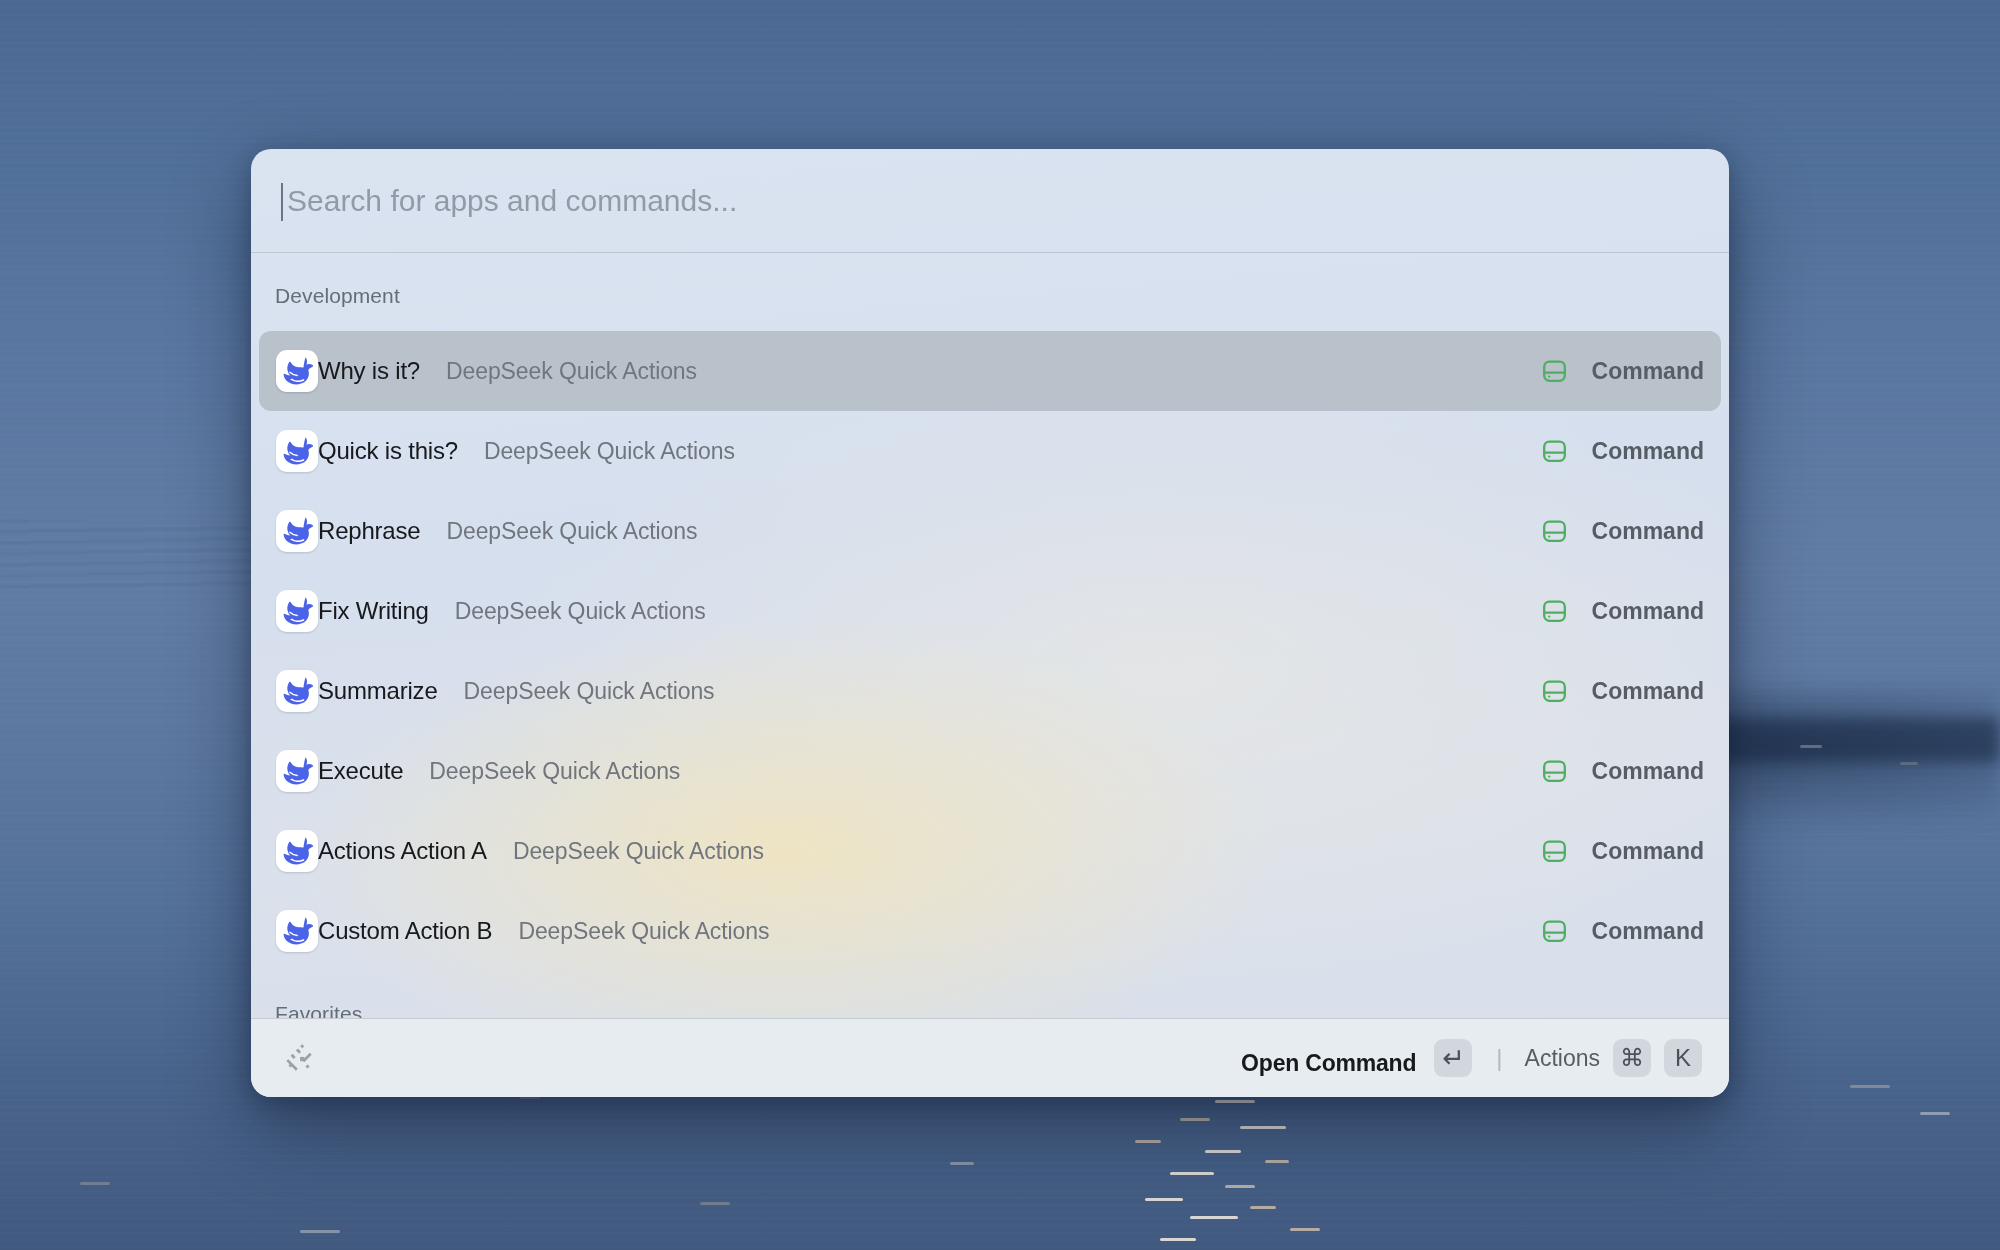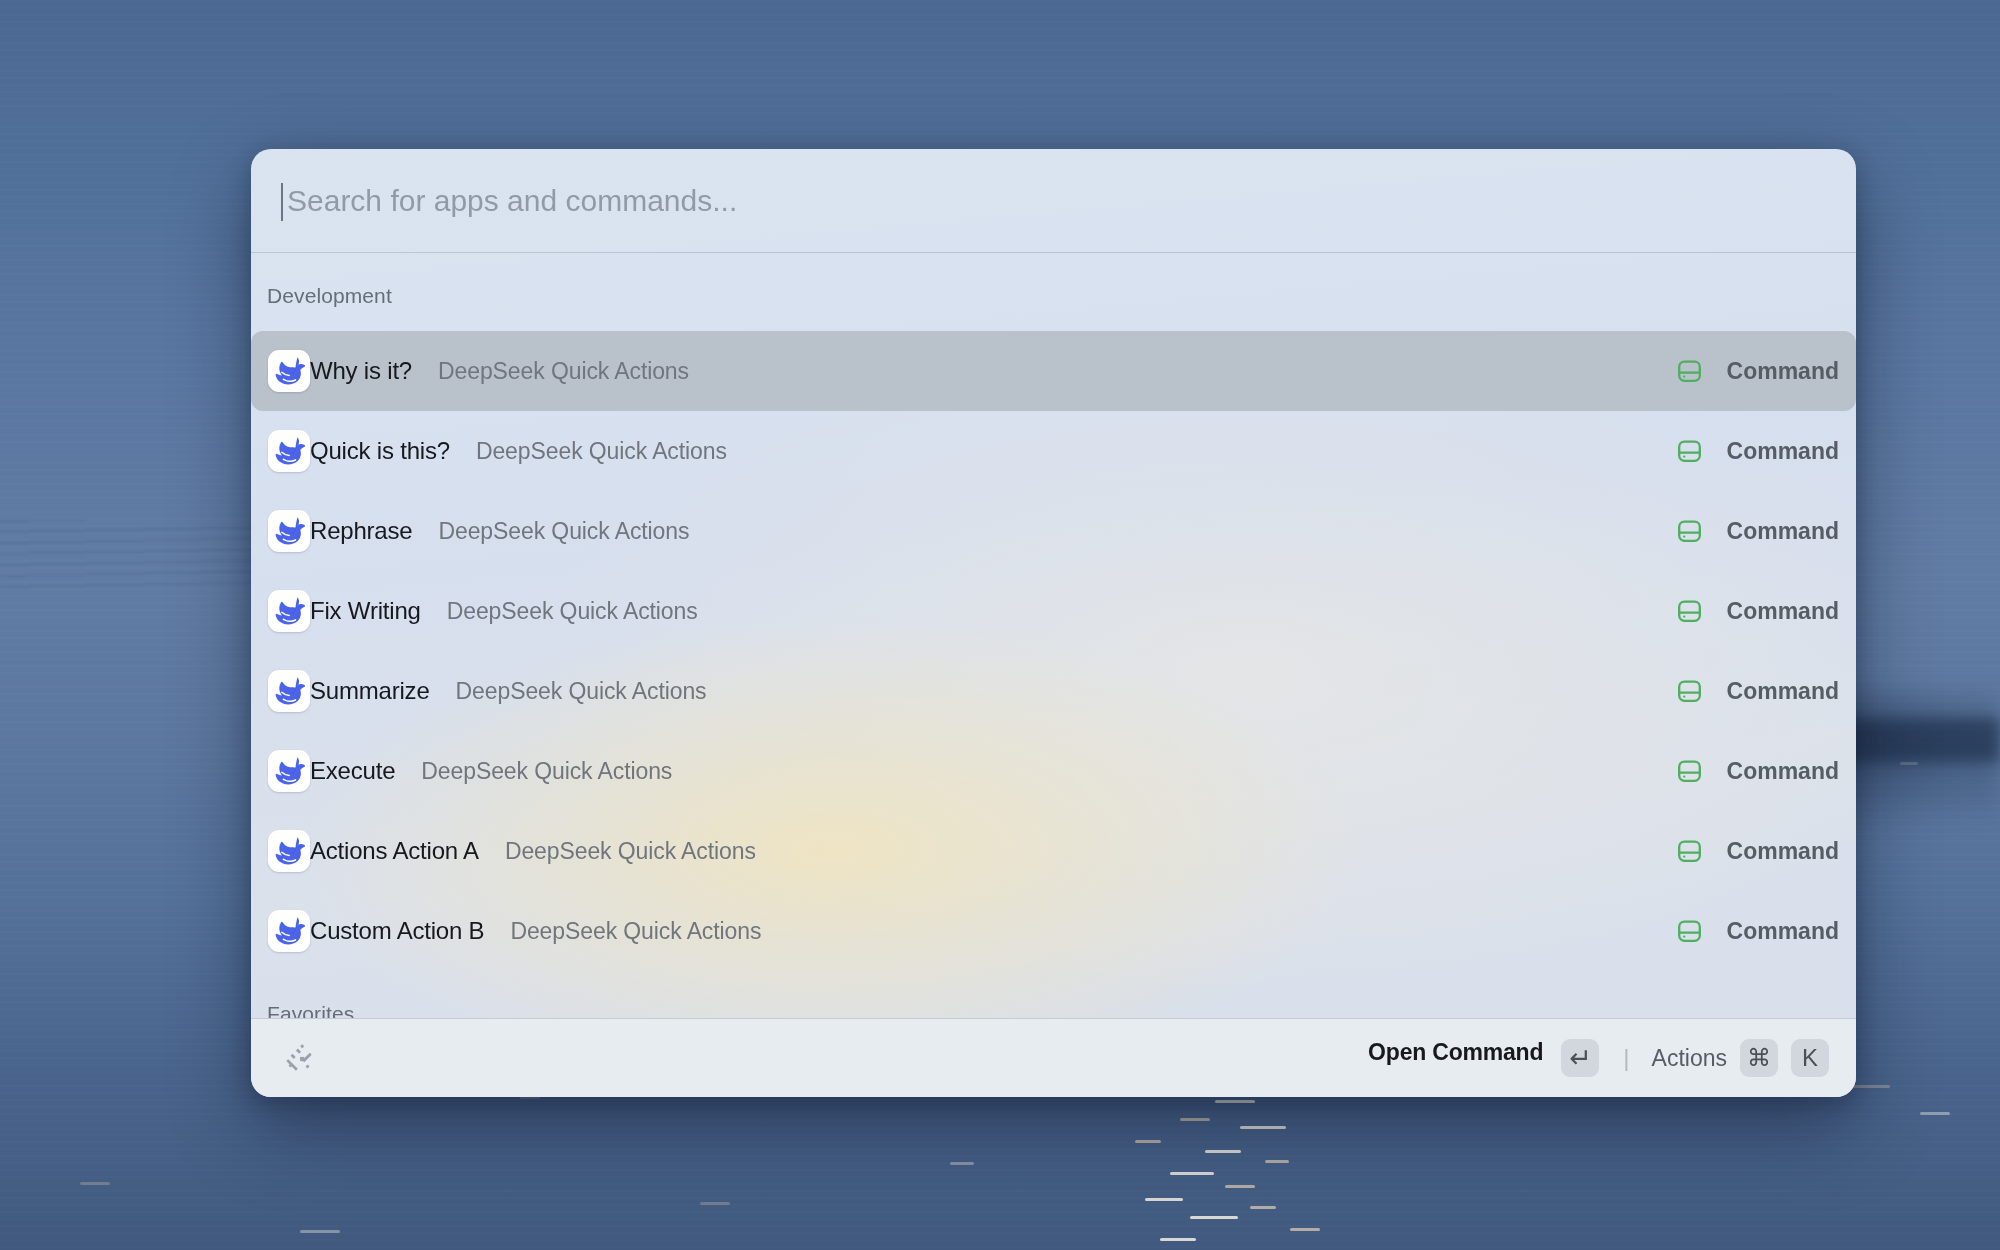--- a/index.html
+++ b/index.html
@@ -45,21 +45,21 @@
   .s13{left:1145px;top:1198px;width:38px;} .s14{left:1250px;top:1206px;width:26px;}
   .s15{left:1190px;top:1216px;width:48px;} .s16{left:1290px;top:1228px;width:30px;}
   .s17{left:1160px;top:1238px;width:36px;} .s18{left:1850px;top:1085px;width:40px;opacity:.5;}
   .s19{left:1920px;top:1112px;width:30px;opacity:.5;} .s20{left:80px; top:1182px;width:30px;opacity:.4;}
   .s21{left:300px;top:1230px;width:40px;opacity:.45;} .s22{left:700px;top:1202px;width:30px;opacity:.4;}
   .s23{left:950px;top:1162px;width:24px;opacity:.45;} .s24{left:520px;top:1096px;width:20px;opacity:.35;}
   .s25{left:1800px;top:745px;width:22px;opacity:.35;} .s26{left:1900px;top:762px;width:18px;opacity:.3;}
 
   
   .panel {
-    position:absolute; left:251px; top:149px; width:1605px; height:948px;
+    position:absolute; left:251px; top:149px; width:1478px; height:948px;
     border-radius:20px; overflow:hidden;
     background:
       radial-gradient(46% 34% at 36% 74%, rgba(243,229,186,.8), transparent 72%),
       radial-gradient(60% 45% at 62% 55%, rgba(240,235,222,.45), transparent 75%),
       linear-gradient(175deg, #dae4f1 0%, #d6dfee 40%, #dbe1eb 70%, #d8dfeb 100%);
     box-shadow: 0 30px 80px rgba(8,18,38,.45), 0 6px 22px rgba(8,18,38,.28);
     display:flex; flex-direction:column;
   }
 
   
@@ -73,21 +73,21 @@
     font-family:"Liberation Sans","DejaVu Sans",sans-serif;
     font-size:30px; color:#1a1c20;
   }
   .search-input::placeholder { color:#929aa6; opacity:1; }
   .caret {
     position:absolute; left:30px; top:34px; width:2px; height:38px;
     background:#6b7586;
   }
 
   
-  .list-area { flex:1 1 auto; overflow:hidden; padding:0 0; }
+  .list-area { flex:1 1 auto; overflow:hidden; padding:0 8px; }
   .section-label {
     margin:30px 0 22px 16px; font-size:21px; line-height:26px;
     color:#646e79; font-weight:500; letter-spacing:.1px;
   }
   .row {
     height:80px; border-radius:12px; display:flex; align-items:center;
     padding:0 17px; cursor:default;
   }
   .row.selected { background:#b9c1cb; }
   .app-icon {
@@ -330,21 +330,21 @@
 
     <div class="section-label favorites-label">Favorites</div>
   </div>
 
   <div class="footer">
     <svg class="footer-logo" viewBox="0 0 30 30">
         <use href="#rc-logo"></use>
       </svg>
 
     <div class="footer-right">
-      <div style="display:flex;align-items:flex-start;margin-left:36px;">
+      <div style="display:flex;align-items:flex-end;margin-left:36px;">
         <span class="footer-primary-label">Open Command</span>
         <span class="keycap return">↵</span>
       </div>
       <span class="footer-divider">|</span>
       <div style="display:flex;align-items:center;">
         <span class="footer-secondary-label">Actions</span>
         <span class="keycap">⌘</span>
         <span class="keycap">K</span>
       </div>
     </div>

